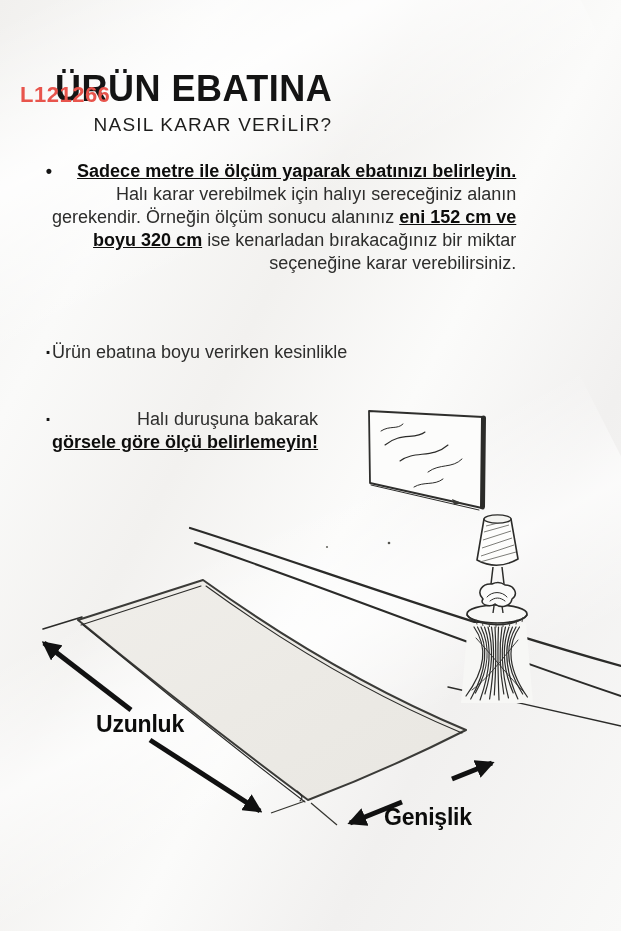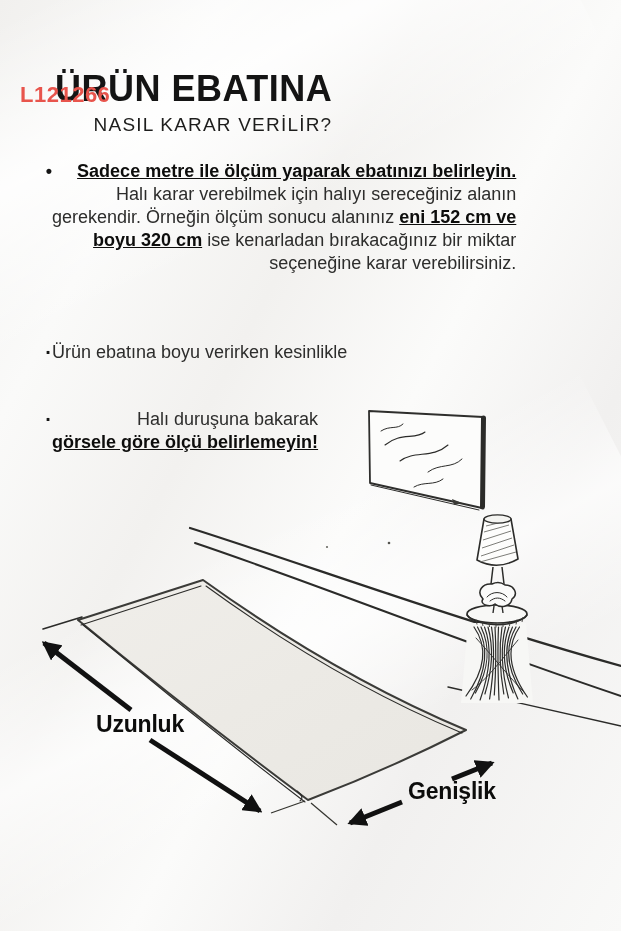--- a/index.html
+++ b/index.html
@@ -26,21 +26,21 @@
   .bullet-0 .marker{width:13px;}
   .bullet-1 .marker,.bullet-2 .marker{width:11px;font-size:20px;}
   .bullet-0{left:39px;top:160px;}
   .bullet-1{left:41px;top:341px;}
   .bullet-2{left:41px;top:408px;}
   .line{white-space:nowrap;}
   .b{font-weight:bold;color:#0d0d0c;text-decoration:underline;}
   .illu{position:absolute;left:0;top:380px;z-index:2;}
   .diagram-label{position:absolute;z-index:4;font-weight:bold;font-size:23px;letter-spacing:-.2px;color:#0c0c0b;white-space:nowrap;}
   .label-uzunluk{left:96px;top:711px;}
-  .label-genislik{left:384px;top:778px;margin-left:24px;}
+  .label-genislik{left:384px;top:804px;}
   .ink{stroke:#2b2b29;fill:none;stroke-linecap:round;stroke-linejoin:round;}
 </style>
 </head>
 <body>
 
 <div class="page">
 
   <div class="streak streak1"></div>
   <div class="streak streak2"></div>
 

